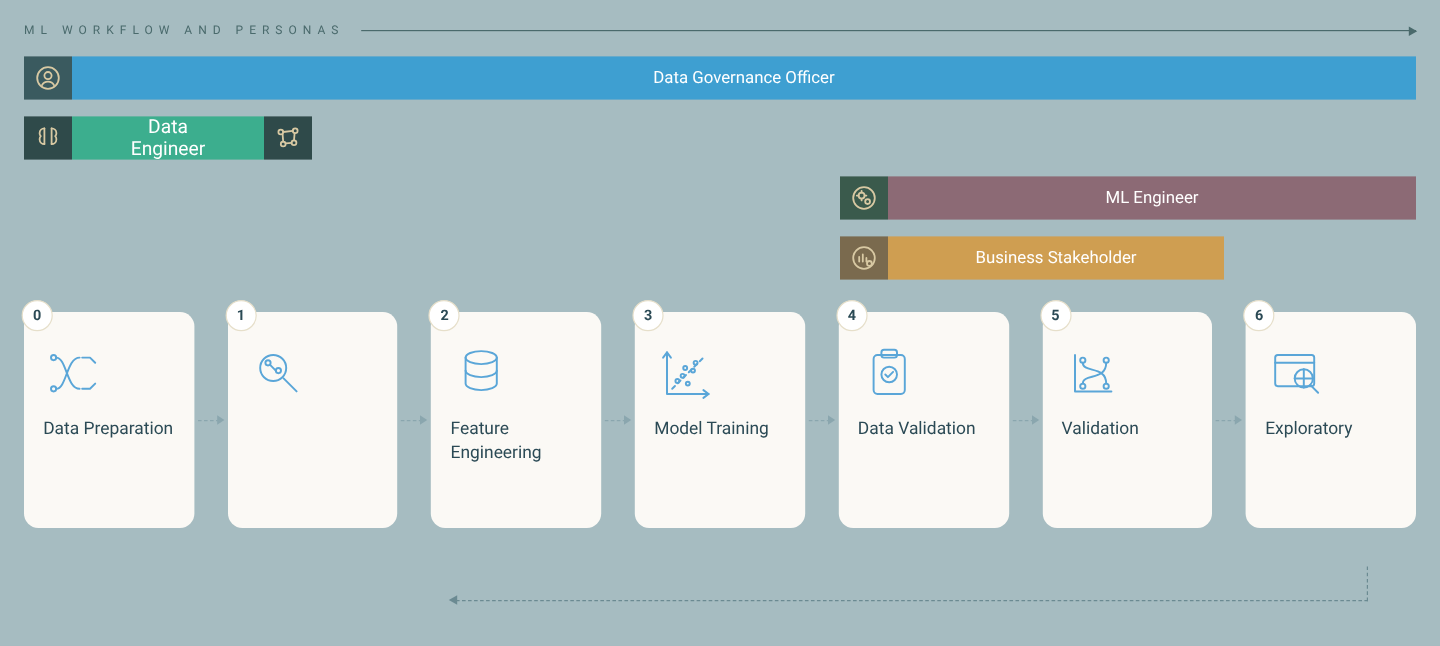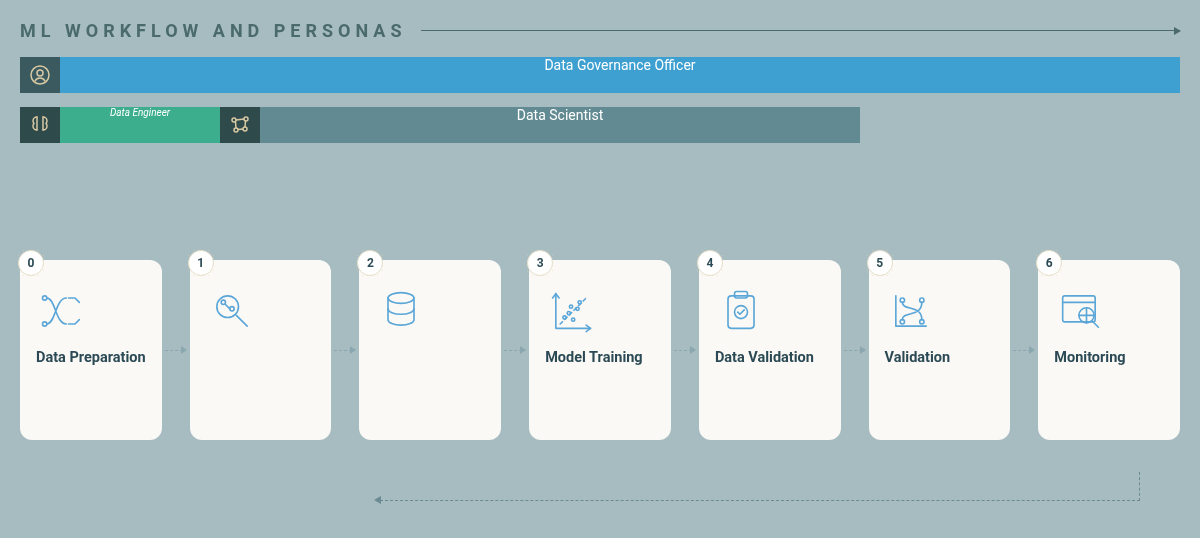--- a/index.html
+++ b/index.html
@@ -18,39 +18,39 @@
     --p-mle-box:#3a5a4c;
     --p-biz:#cf9e51;
     --p-biz-box:#7a6a4e;
     --arrow:#8aa6ae;
     --dashed:#6b8a92;
   }
   html,body{margin:0;padding:0;background:var(--bg);font-family:-apple-system,"Segoe UI",Roboto,Helvetica,Arial,sans-serif;color:var(--text);}
   .page{position:relative;box-sizing:border-box;width:1200px;height:538px;padding:20px 20px 0 20px;}
   
   .title-row{display:flex;align-items:center;gap:14px;margin-bottom:16px;}
-  .title{letter-spacing:5px;font-size:18px;font-weight:700;color:var(--title);white-space:nowrap;}
+  .title{letter-spacing:5px;font-size:10px;font-weight:400;color:var(--title);white-space:nowrap;}
   .title-arrow{flex:1;height:1px;background:linear-gradient(to right,var(--title),var(--title));position:relative;}
   .title-arrow::after{content:"";position:absolute;right:-1px;top:-3px;border-left:7px solid var(--title);border-top:4px solid transparent;border-bottom:4px solid transparent;}
   
   .tracks{width:1160px;position:relative;}
   .track{display:flex;align-items:stretch;height:36px;margin-bottom:14px;} 
-  .bar{height:100%;display:flex;align-items:flex-start;justify-content:center;color:#fff;font-size:14px;box-sizing:border-box;}
+  .bar{height:100%;display:flex;align-items:center;justify-content:center;color:#fff;font-size:14px;box-sizing:border-box;}
   .box{width:40px;flex:0 0 40px;height:100%;display:flex;align-items:center;justify-content:center;color:#d8c9a3;}
   .persona-icon{width:24px;height:24px;}
   
   .wf{position:absolute;left:20px;right:20px;top:260px;display:flex;align-items:stretch;gap:0;}
   .step{position:relative;flex:1;display:flex;flex-direction:column;}
   .card{background:var(--card);border-radius:12px;padding:18px 16px 22px 16px;box-sizing:border-box;height:180px;display:flex;flex-direction:column;}
   .badge{position:absolute;top:-10px;left:-2px;width:24px;height:24px;border-radius:50%;background:#fff;color:#2b4a55;font-weight:700;font-size:12px;display:flex;align-items:center;justify-content:center;border:1px solid #e6dfca;}
   .step::before{content:"";position:absolute;top:-12px;left:-4px;width:30px;height:30px;border-radius:50%;background:radial-gradient(#e4d5a8 15%,transparent 16%) 0 0/5px 5px;opacity:.55;z-index:0;}
   .badge{z-index:2;}
   .icon-wrap{flex:0 0 66px;display:flex;align-items:center;justify-content:flex-start;}
   .wf-icon{width:52px;height:52px;color:var(--icon);stroke:var(--icon);}
-  .label{font-size:14.5px;line-height:1.35;color:var(--text);margin-top:4px;font-weight:bold;}
+  .label{font-size:14.5px;line-height:1.35;color:var(--text);margin-top:4px;}
   .conn{width:28px;flex:0 0 28px;display:flex;align-items:center;justify-content:center;}
   .conn::before{content:"";display:block;width:18px;border-top:1.5px dashed var(--arrow);}
   .conn::after{content:"";border-left:6px solid var(--arrow);border-top:4px solid transparent;border-bottom:4px solid transparent;margin-left:-2px;}
   
   .feedback{position:absolute;left:380px;right:60px;top:472px;height:28px;border-right:1.5px dashed var(--dashed);border-bottom:1.5px dashed var(--dashed);border-bottom-left-radius:0;}
   .feedback::after{content:"";position:absolute;left:-6px;bottom:-4px;border-right:7px solid var(--dashed);border-top:4.5px solid transparent;border-bottom:4.5px solid transparent;}
   svg{fill:none;stroke:currentColor;stroke-width:1.5;stroke-linecap:round;stroke-linejoin:round;}
 </style>
 </head>
 <body>
@@ -78,39 +78,64 @@
     </div>
 
     <div class="track">
       <div class="box" style="background:var(--p-sci-box)">
         <svg class="persona-icon" viewBox="0 0 24 24">
             <path d="M9 4c-2 0-4 1.5-4 4 0 1 .4 1.8 1 2.4-.6.6-1 1.5-1 2.6 0 2.5 2 4 4 4"></path>
             <path d="M15 4c2 0 4 1.5 4 4 0 1-.4 1.8-1 2.4.6.6 1 1.5 1 2.6 0 2.5-2 4-4 4"></path>
             <path d="M9 4v13M15 4v13"></path>
           </svg>
       </div>
-      <div class="bar" style="flex:0 0 calc((100% - 40px)/7 - 0px + 0px);width:calc((100% - 40px)/7 - 0px);background:var(--p-eng);font-size:10px;line-height:1.1;text-align:center;font-style:italic;">
+      <div class="bar" style="flex:0 0 calc((100% - 40px)/7 - 0px + 0px);width:calc((100% - 40px)/7 - 0px);background:var(--p-eng);font-size:16px;line-height:1.1;text-align:center;">
         <span style="max-width:80px">Data Engineer</span>
       </div>
       <div class="box" style="background:var(--p-sci-box)">
         <svg class="persona-icon" viewBox="0 0 24 24">
             <circle cx="6" cy="7" r="2"></circle>
             <circle cx="18" cy="6" r="2"></circle>
             <circle cx="8" cy="17" r="2"></circle>
             <circle cx="17" cy="16" r="2"></circle>
             <path d="M8 7l8-1M7.5 9l.5 6M10 16.5l5-.5M17.5 8l-.5 6"></path>
           </svg>
       </div>
-      <div class="bar" style="flex:0 0 calc((100% - 40px)/7*4 - 40px);background:var(--p-sci)">
-        <span>Data Scientist</span>
-      </div>
       <div style="flex:0 0 calc((100% - 40px)/7*2)"></div>
     </div>
 
-
+    <div class="track">
+      <div style="flex:0 0 calc(40px + (100% - 40px)/7*4)"></div>
+      <div class="box" style="background:var(--p-mle-box)">
+        <svg class="persona-icon" viewBox="0 0 24 24">
+            <circle cx="12" cy="12" r="9"></circle>
+            <circle cx="10" cy="10" r="2.5"></circle>
+            <circle cx="15" cy="15" r="2"></circle>
+            <path d="M10 6v1.5M10 12.5V14M6 10h1.5M12.5 10H14"></path>
+          </svg>
+      </div>
+      <div class="bar" style="flex:1;background:var(--p-mle)">
+        <span>ML Engineer</span>
+      </div>
+    </div>
+
+    <div class="track">
+      <div style="flex:0 0 calc(40px + (100% - 40px)/7*4)"></div>
+      <div class="box" style="background:var(--p-biz-box)">
+        <svg class="persona-icon" viewBox="0 0 24 24">
+            <circle cx="12" cy="12" r="9"></circle>
+            <path d="M8 15V11M11 15V9M14 15v-3"></path>
+            <circle cx="16.5" cy="16.5" r="2"></circle>
+          </svg>
+      </div>
+      <div class="bar" style="flex:0 0 calc((100% - 40px)/7*2 - 40px);background:var(--p-biz)">
+        <span>Business Stakeholder</span>
+      </div>
+      <div style="flex:0 0 calc((100% - 40px)/7*1)"></div>
+    </div>
   </div>
 
   <div class="wf">
 
     <div class="step">
       <div class="badge">0</div>
       <div class="card">
         <div class="icon-wrap">
           <svg class="wf-icon" viewBox="0 0 48 48">
               <path d="M10 36c8 0 8-24 18-24M10 12c8 0 8 24 18 24"></path>
@@ -143,20 +168,21 @@
     <div class="step">
       <div class="badge">2</div>
       <div class="card">
         <div class="icon-wrap">
           <svg class="wf-icon" viewBox="0 0 48 48">
               <ellipse cx="24" cy="12" rx="12" ry="5"></ellipse>
               <path d="M12 12v20c0 2.8 5.4 5 12 5s12-2.2 12-5V12"></path>
               <path d="M12 22c0 2.8 5.4 5 12 5s12-2.2 12-5"></path>
             </svg>
         </div>
+        <div class="label">Feature Engineering</div>
       </div>
     </div>
     <div class="conn"></div>
 
     <div class="step">
       <div class="badge">3</div>
       <div class="card">
         <div class="icon-wrap">
           <svg class="wf-icon" viewBox="0 0 48 48">
               <path d="M10 8v32h32"></path>
@@ -214,20 +240,20 @@
       <div class="card">
         <div class="icon-wrap">
           <svg class="wf-icon" viewBox="0 0 48 48">
               <rect x="8" y="10" width="30" height="24" rx="2"></rect>
               <path d="M8 16h30"></path>
               <circle cx="30" cy="28" r="7"></circle>
               <path d="M35 33l6 6"></path>
               <path d="M23 28h14M30 21v14"></path>
             </svg>
         </div>
-        <div class="label">Monitoring</div>
+        <div class="label">Exploratory</div>
       </div>
     </div>
   </div>
 
   <div class="feedback"></div>
 
 </div>
 
 </body></html>

